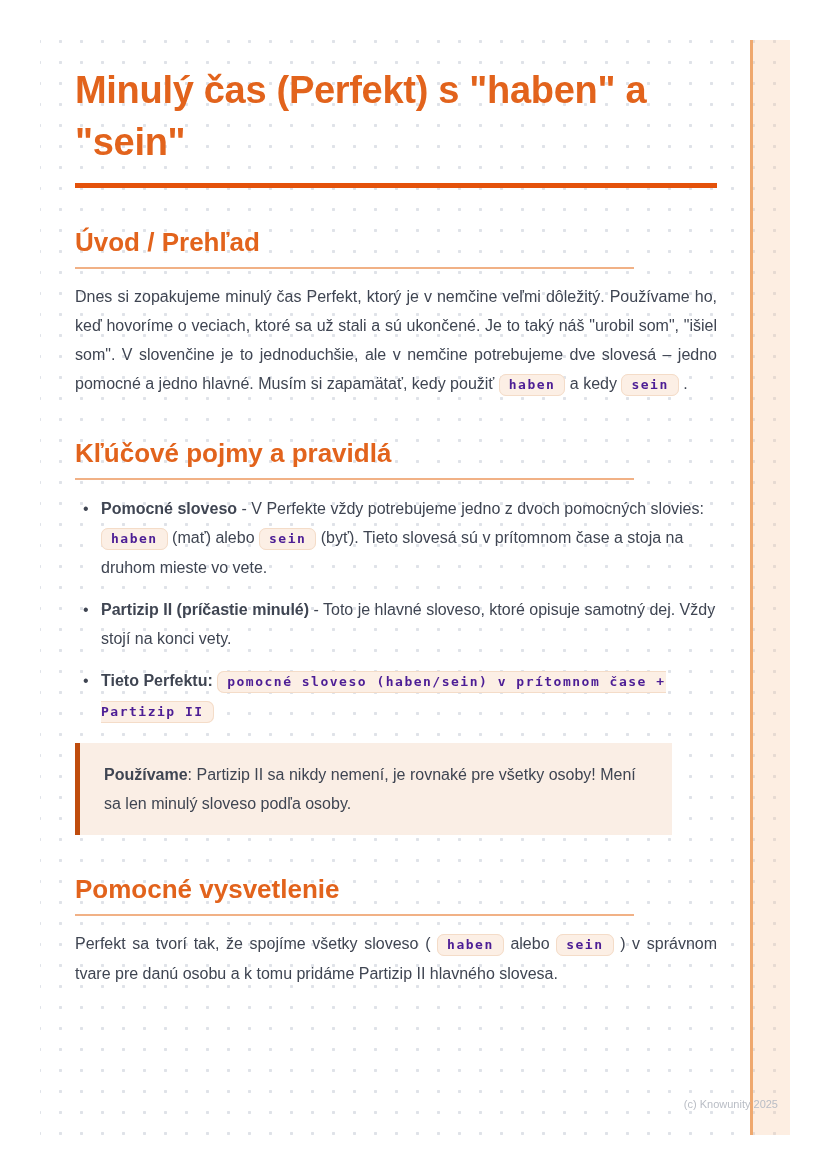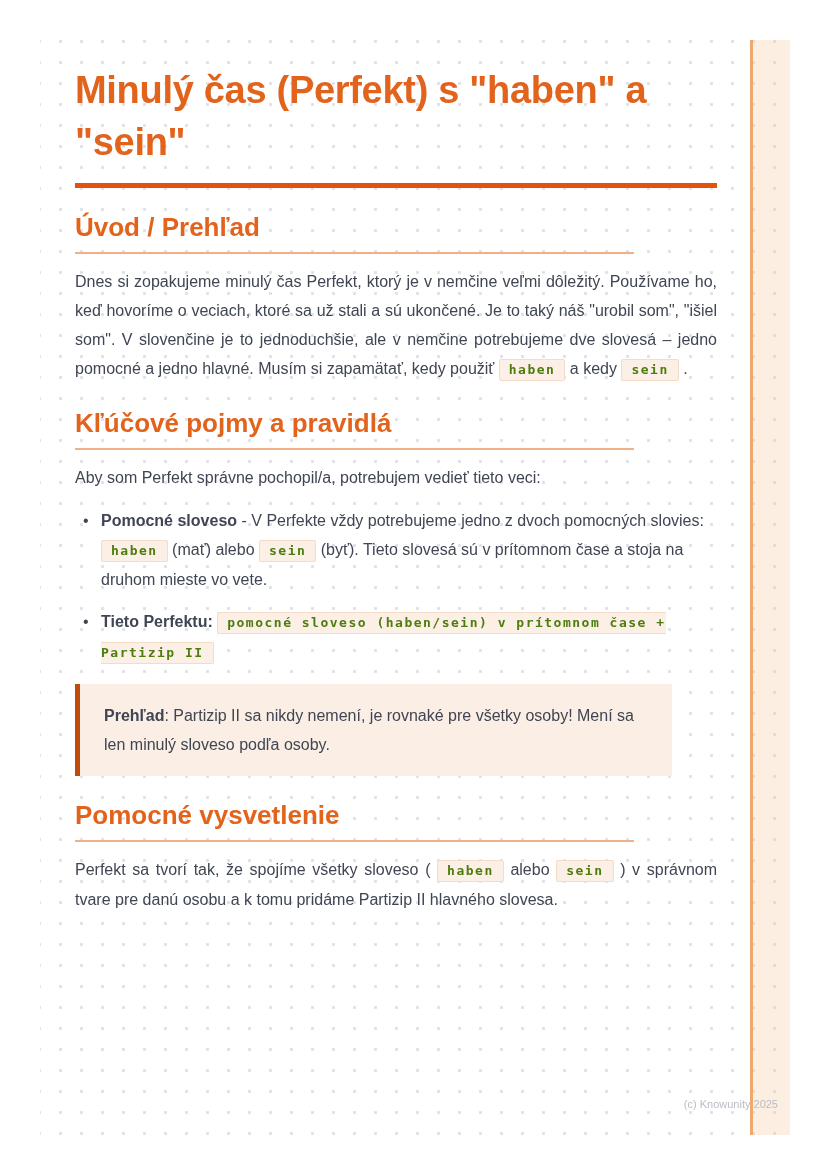--- a/index.html
+++ b/index.html
@@ -17,30 +17,30 @@
     background: rgba(247,199,160,0.30);
     border-left:3px solid #efa86e;
   }
   .content { position:absolute; left:35px; top:24px; width:642px; color:#3f4552; }
 
   h1.doc-title {
     font-size:38px; line-height:1.38; font-weight:700; color:#e2631c; letter-spacing:-0.3px;
   }
   .rule-thick { margin-top:14px; height:5px; background:#e4520b; width:100%; }
 
-  h2.sec { margin-top:24px; font-size:26px; font-weight:700; color:#e2631c; }
+  h2.sec { margin-top:39px; font-size:26px; font-weight:700; color:#e2631c; }
   .rule-thin { margin-top:9px; height:2px; background:#f1b186; width:87%; }
 
   p.body { margin-top:13px; font-size:16px; line-height:29px; text-align:justify; }
 
   .code {
     font-family:"DejaVu Sans Mono", monospace;
     font-size:13px; font-weight:700; letter-spacing:1.5px;
-    color:#4d7c0f; background:#fcefe5;
-    border:1px solid #f4dcc8; border-radius:2px;
+    color:#4c1d95; background:#fcefe5;
+    border:1px solid #f4dcc8; border-radius:7px;
     padding:2px 9px 3px;
   }
   .code-lg { font-size:16px; padding:3px 10px 4px; }
 
   ul.concepts { margin-top:14px; list-style:none; padding-left:8px; }
   ul.concepts li {
     position:relative; padding-left:18px; margin-bottom:13px;
     font-size:16px; line-height:29px;
   }
   ul.concepts li::before {
@@ -70,28 +70,28 @@
 
     <h1 class="doc-title">Minulý čas (Perfekt) s "haben" a "sein"</h1>
     <div class="rule-thick"></div>
 
     <h2 class="sec">Úvod / Prehľad</h2>
     <div class="rule-thin"></div>
     <p class="body"><span>Dnes si zopakujeme minulý čas Perfekt, ktorý je v nemčine veľmi dôležitý. Používame ho, keď hovoríme o veciach, ktoré sa už stali a sú ukončené. Je to taký náš "urobil som", "išiel som". V slovenčine je to jednoduchšie, ale v nemčine potrebujeme dve slovesá – jedno pomocné a jedno hlavné. Musím si zapamätať, kedy použiť </span><span class="code">haben</span><span> a kedy </span><span class="code">sein</span><span> .</span></p>
 
     <h2 class="sec">Kľúčové pojmy a pravidlá</h2>
     <div class="rule-thin"></div>
-    <p class="body">Aby som Perfekt správne pochopil/a, potrebujem vedieť tieto veci:</p>
 
     <ul class="concepts">
       <li><span class="term">Pomocné sloveso</span><span> - V Perfekte vždy potrebujeme jedno z dvoch pomocných slovies: </span><span class="code">haben</span><span> (mať) alebo </span><span class="code">sein</span><span> (byť). Tieto slovesá sú v prítomnom čase a stoja na druhom mieste vo vete.</span></li>
+      <li><span class="term">Partizip II (príčastie minulé)</span><span> - Toto je hlavné sloveso, ktoré opisuje samotný dej. Vždy stojí na konci vety.</span></li>
       <li><span class="term">Tieto Perfektu: </span><span class="code">pomocné sloveso (haben/sein) v prítomnom čase + Partizip II</span></li>
     </ul>
 
-    <div class="callout"><span class="term">Prehľad</span><span>: Partizip II sa nikdy nemení, je rovnaké pre všetky osoby! Mení sa len minulý sloveso podľa osoby.</span></div>
+    <div class="callout"><span class="term">Používame</span><span>: Partizip II sa nikdy nemení, je rovnaké pre všetky osoby! Mení sa len minulý sloveso podľa osoby.</span></div>
 
     <h2 class="sec">Pomocné vysvetlenie</h2>
     <div class="rule-thin"></div>
     <p class="body"><span>Perfekt sa tvorí tak, že spojíme všetky sloveso ( </span><span class="code">haben</span><span> alebo </span><span class="code">sein</span><span> ) v správnom tvare pre danú osobu a k tomu pridáme Partizip II hlavného slovesa.</span></p>
 
 
   </div>
 </div>
 
 <div class="watermark">(c) Knowunity 2025</div>

